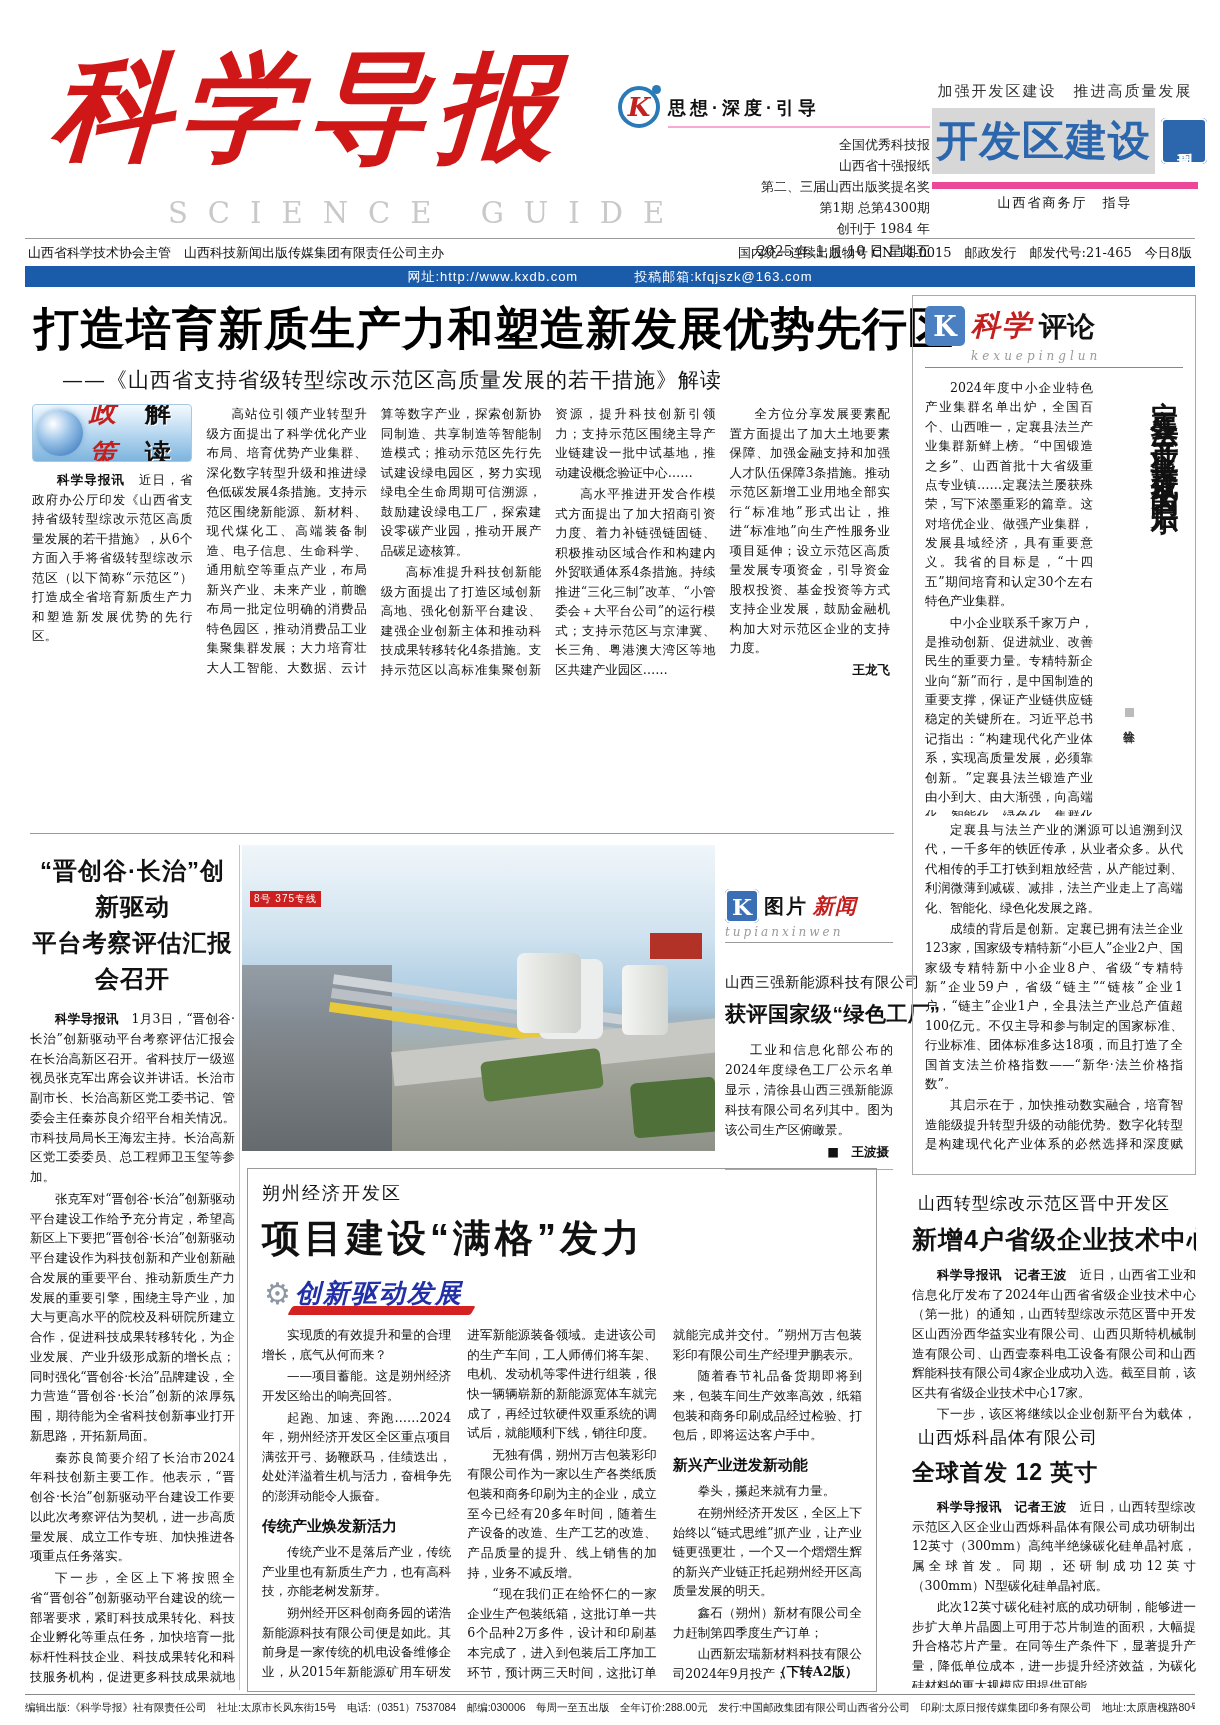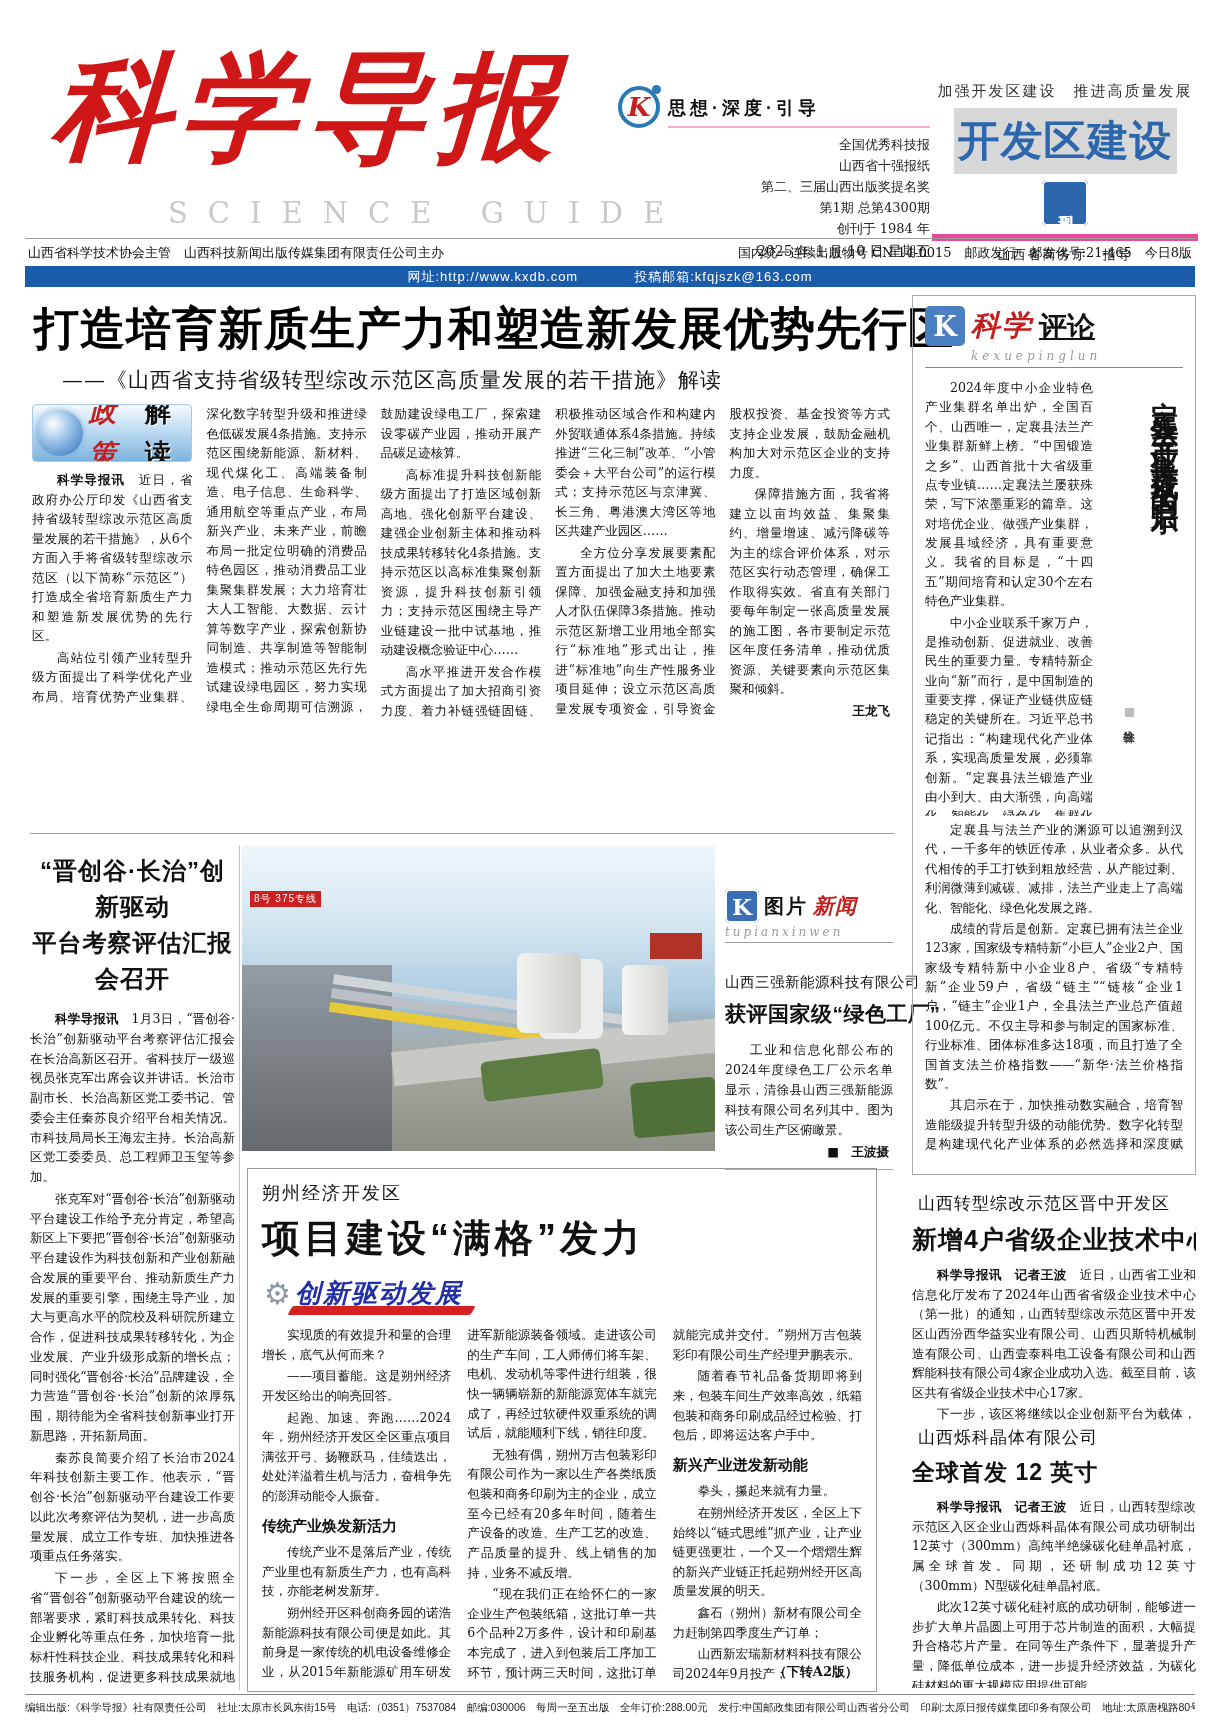--- a/index.html
+++ b/index.html
@@ -38,21 +38,21 @@
     font-size:18px; font-weight:bold; letter-spacing:4px;
     border-bottom:2px solid #f9a8d4; padding-bottom:6px; flex:1; white-space:nowrap;
   }
   .mast-info { margin-top:6px; text-align:right; font-size:13px; line-height:1.62; color:#222; }
   .mast-info-line { white-space:nowrap;text-align:right; }
   .mast-date { font-size:14px; margin-top:1px; }
 
   .weekly { left:932px; top:82px; width:266px; }
   .weekly-slogan { font-size:15px; letter-spacing:2px; color:#333; text-align:center;
     font-family:"Liberation Sans",sans-serif; white-space:nowrap; }
-  .weekly-row { display:flex; align-items:center; gap:6px; margin-top:7px;flex-direction:column; }
+  .weekly-row { display:flex; align-items:center; gap:6px; margin-top:7px; }
   .weekly-box { flex:1; background:#d7d7d7; padding:5px 4px; text-align:center; }
   .weekly-title { font-family:"DejaVu Serif",serif; font-weight:bold; font-size:42px;
     color:#2c66ad; letter-spacing:1px; white-space:nowrap; }
   .weekly-seal { flex:0 0 auto; width:46px; height:46px; background:#2c66ad; border-radius:5px;
     box-shadow:inset 0 0 0 2px #fff, inset 0 0 0 4px #2c66ad;
     color:#fff; font-size:15px; font-weight:bold; line-height:1.15;
     display:flex; align-items:center; justify-content:center; text-align:center;
     font-family:"DejaVu Serif",serif; writing-mode:vertical-rl; }
   .weekly-guide { margin-top:8px; border-top:7px solid #ec4899; padding-top:5px;
     text-align:center; font-size:13px; letter-spacing:2px; }
@@ -160,21 +160,21 @@
 
   
   .cm-box { left:912px; top:295px; width:284px; height:880px; border:1px solid #aaa;
     padding:10px 12px; overflow:hidden; }
   .cm-head-row { display:flex; align-items:flex-end; gap:6px; }
   .cm-k { width:40px; height:40px; background:#4a80c2; border-radius:5px; color:#fff;
     font-family:"DejaVu Serif",serif; font-weight:bold; font-size:27px;
     display:flex; align-items:center; justify-content:center; flex:0 0 auto; }
   .cm-red { font-size:29px; font-weight:bold; font-style:italic; color:#c41f1f;
     font-family:"DejaVu Serif",serif; letter-spacing:2px; }
-  .cm-black { font-size:28px; font-weight:900; font-family:"Liberation Sans",sans-serif;text-decoration:underline; }
+  .cm-black { font-size:28px; font-weight:900; font-family:"Liberation Sans",sans-serif; }
   .cm-pinyin { font-size:12px; font-style:italic; color:#9a9a9a; letter-spacing:4px;
     border-bottom:1px solid #888; padding:3px 0 4px 46px; font-family:"DejaVu Serif",serif; }
   .cm-flex { display:flex; margin-top:10px; }
   .cm-col1 { width:168px; font-size:12.5px; line-height:1.55; height:438px; overflow:hidden; }
   .cm-vside { flex:1; display:flex; justify-content:flex-end; gap:8px; }
   .cm-vbyline { writing-mode:vertical-rl; font-size:12px; margin-top:330px; color:#222; }
   .cm-sq { display:inline-block; width:9px; height:9px; background:#bbb; margin-bottom:4px; }
   .cm-vtitle { writing-mode:vertical-rl; font-size:28px; font-weight:900; letter-spacing:9px;
     font-family:"Liberation Sans","DejaVu Sans",sans-serif; height:438px; }
   .cm-rest { margin-top:4px; font-size:12.5px; line-height:1.55; height:330px; overflow:hidden; }
@@ -242,21 +242,20 @@
       <div class="globe"></div>
       <span class="policy-red">政策</span>
       <span class="policy-black">解读</span>
     </div>
     <div>
         <p class="para"><b>科学导报讯　</b>近日，省政府办公厅印发《山西省支持省级转型综改示范区高质量发展的若干措施》，从6个方面入手将省级转型综改示范区（以下简称“示范区”）打造成全省培育新质生产力和塑造新发展优势的先行区。</p>
         <p class="para">高站位引领产业转型升级方面提出了科学优化产业布局、培育优势产业集群、深化数字转型升级和推进绿色低碳发展4条措施。支持示范区围绕新能源、新材料、现代煤化工、高端装备制造、电子信息、生命科学、通用航空等重点产业，布局新兴产业、未来产业，前瞻布局一批定位明确的消费品特色园区，推动消费品工业集聚集群发展；大力培育壮大人工智能、大数据、云计算等数字产业，探索创新协同制造、共享制造等智能制造模式；推动示范区先行先试建设绿电园区，努力实现绿电全生命周期可信溯源，鼓励建设绿电工厂，探索建设零碳产业园，推动开展产品碳足迹核算。</p>
         <p class="para">高标准提升科技创新能级方面提出了打造区域创新高地、强化创新平台建设、建强企业创新主体和推动科技成果转移转化4条措施。支持示范区以高标准集聚创新资源，提升科技创新引领力；支持示范区围绕主导产业链建设一批中试基地，推动建设概念验证中心……</p>
         <p class="para">高水平推进开发合作模式方面提出了加大招商引资力度、着力补链强链固链、积极推动区域合作和构建内外贸联通体系4条措施。持续推进“三化三制”改革、“小管委会＋大平台公司”的运行模式；支持示范区与京津冀、长三角、粤港澳大湾区等地区共建产业园区……</p>
         <p class="para">全方位分享发展要素配置方面提出了加大土地要素保障、加强金融支持和加强人才队伍保障3条措施。推动示范区新增工业用地全部实行“标准地”形式出让，推进“标准地”向生产性服务业项目延伸；设立示范区高质量发展专项资金，引导资金股权投资、基金投资等方式支持企业发展，鼓励金融机构加大对示范区企业的支持力度。</p>
-        <p class="para">保障措施方面，我省将建立以亩均效益、集聚集约、增量增速、减污降碳等为主的综合评价体系，对示范区实行动态管理，确保工作取得实效。省直有关部门要每年制定一张高质量发展的施工图，各市要制定示范区年度任务清单，推动优质资源、关键要素向示范区集聚和倾斜。</p>
         <p class="byline">王龙飞</p>
       </div>
   </div>
 
   <div class="abs rule-mid"></div>
   <div class="abs vrule-left"></div>
 
   <div class="abs left-art">
     <div class="left-head">
       <div>“晋创谷·长治”创新驱动</div>

